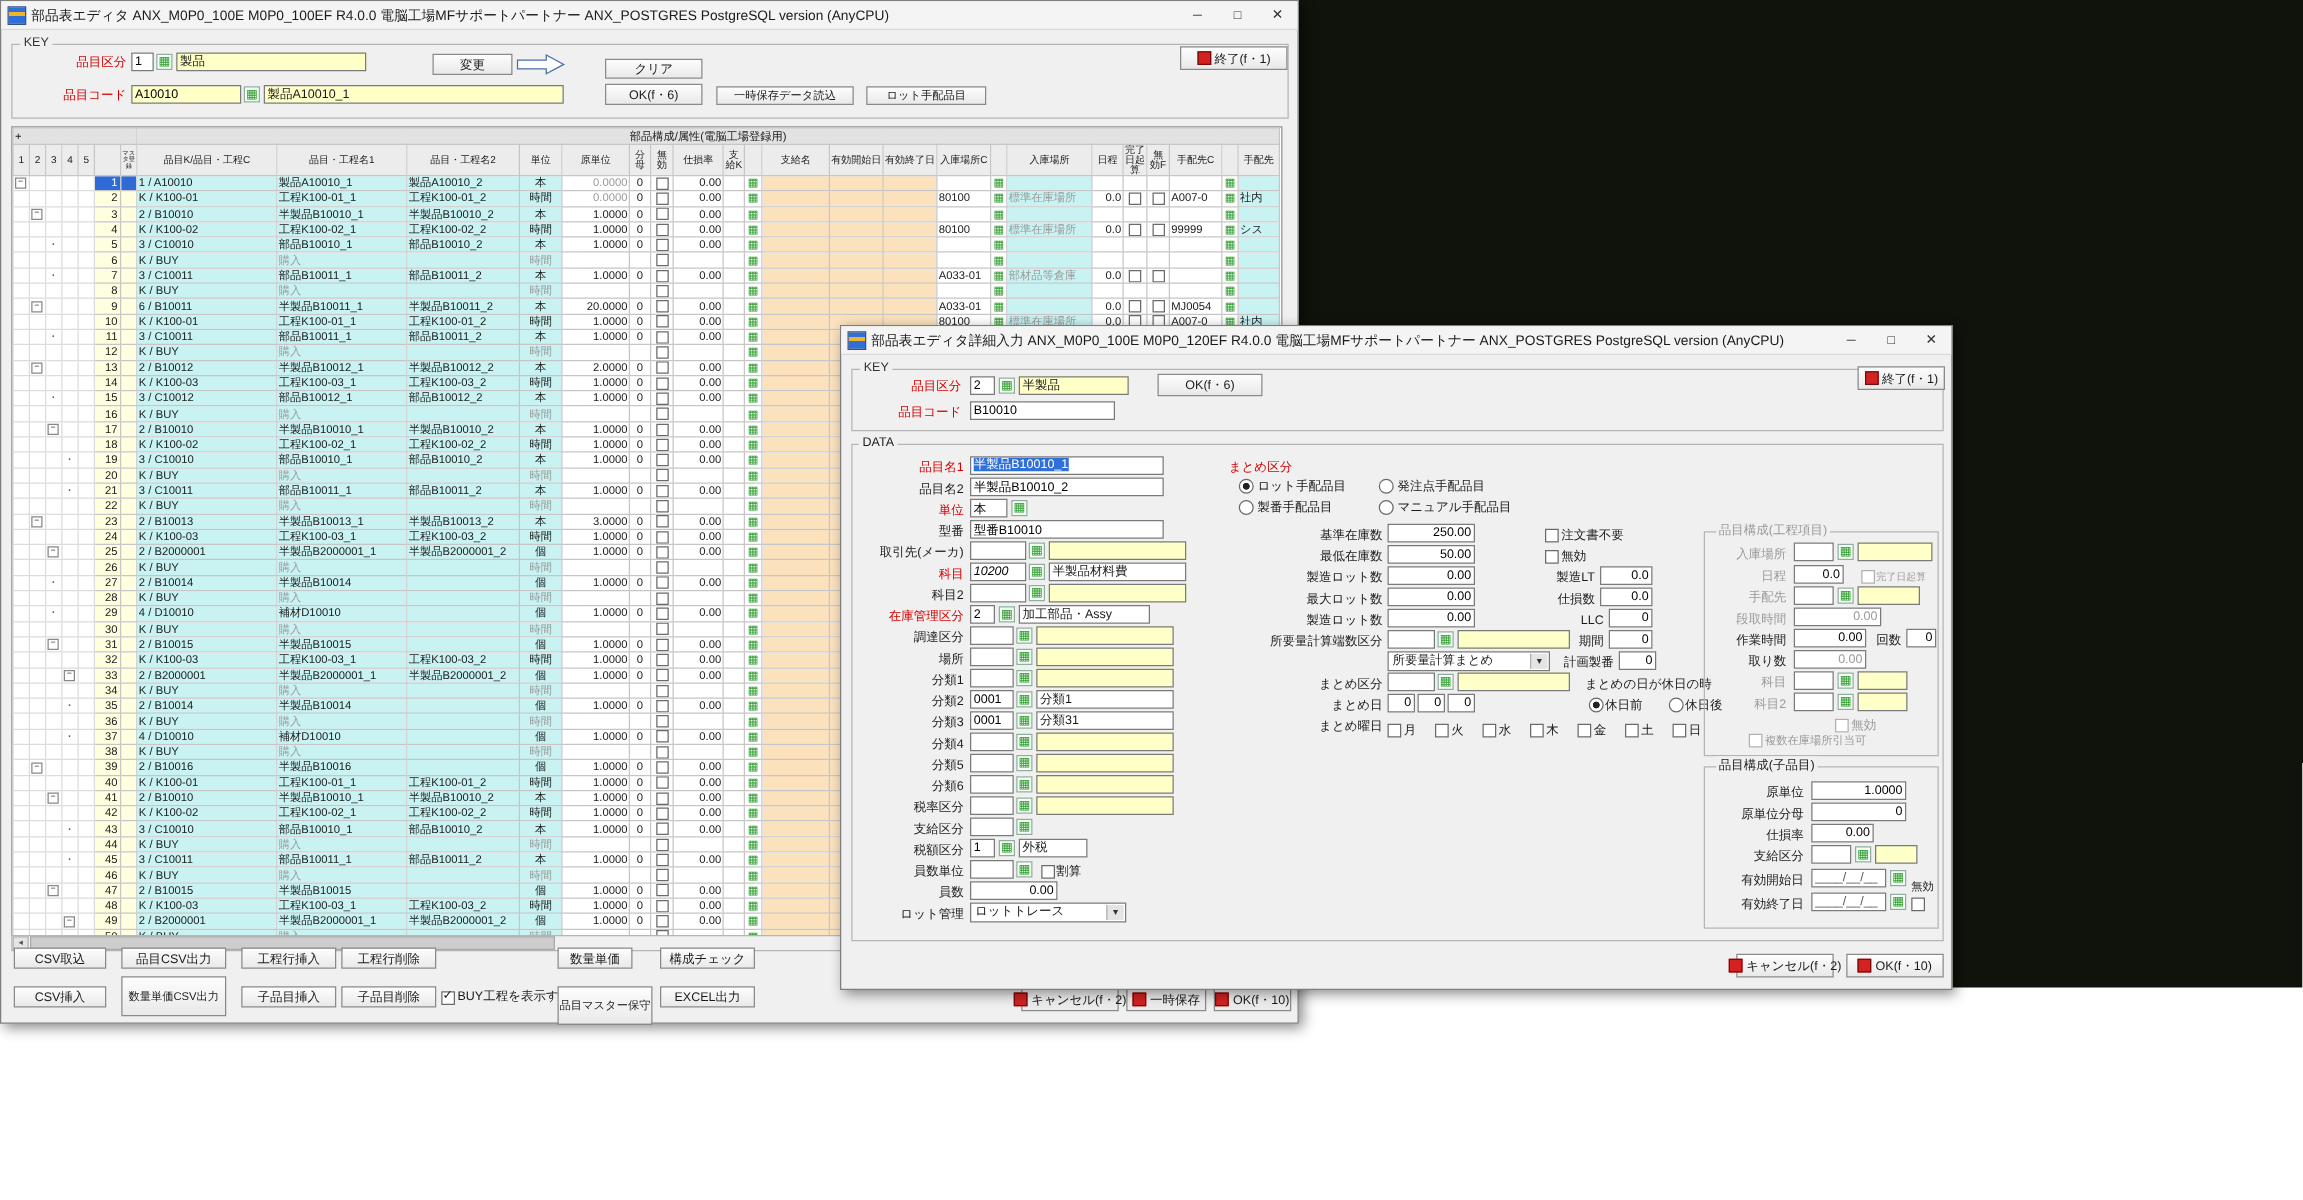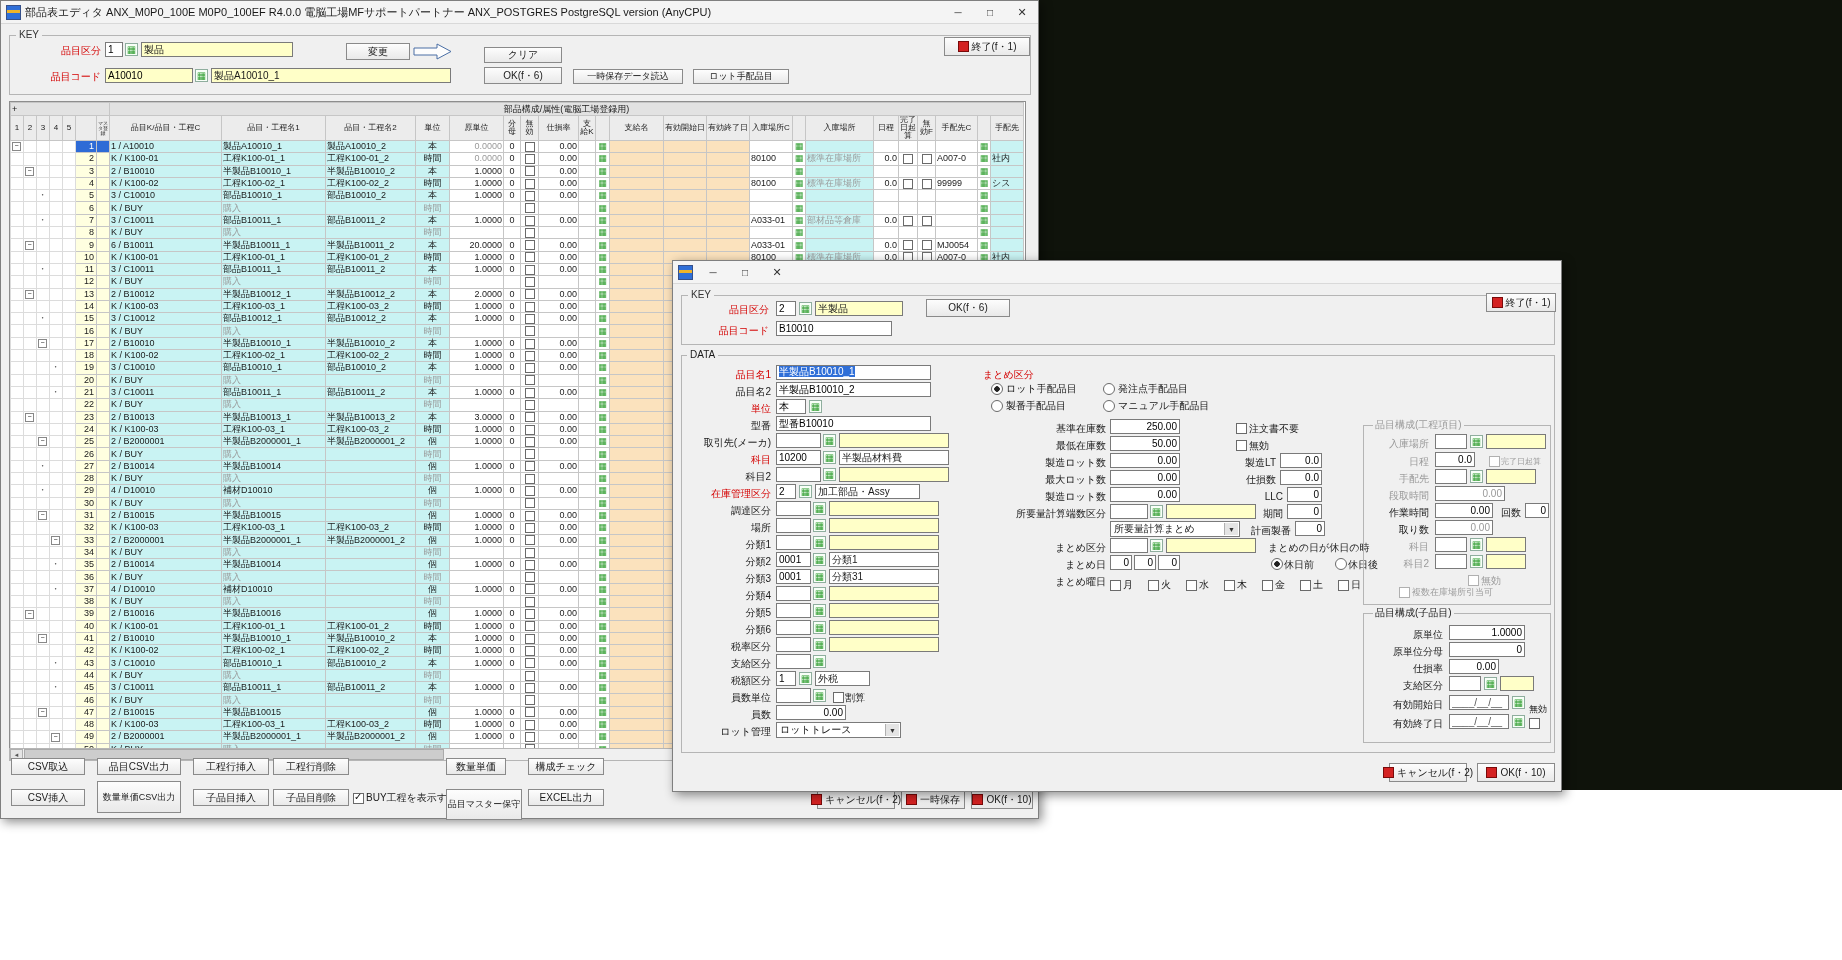--- a/index.html
+++ b/index.html
@@ -1798,20 +1798,21 @@
     </div>
   <div class="btn" style="left:970px;top:789px;width:62px;height:19px">
       <span class="rsq"></span>
       <span>OK(f・10)</span>
     </div>
 </div>
 
 <div class="win" id="dialogwin" style="left:672px;top:260px;width:888px;height:530px">
   <div class="tbar">
     <span class="appico"></span>
+    <span class="ttl">部品表エディタ詳細入力  ANX_M0P0_100E  M0P0_120EF  R4.0.0  電脳工場MFサポートパートナー  ANX_POSTGRES  PostgreSQL version (AnyCPU)</span>
     <span class="wbtn">─</span>
     <span class="wbtn">□</span>
     <span class="wbtn">✕</span>
   </div>
 
   <div class="grp" style="left:8px;top:34px;width:872px;height:48px">
     <span class="glab" style="left:6px;top:-7px">KEY</span>
   </div>
   <span class="lbl red" style="left:28px;top:41px;width:68px">品目区分</span>
   <input class="inp" style="left: 103px; top: 40px; width: 20px;" value="2">
@@ -1837,21 +1838,21 @@
   <span class="lbl red" style="left:0;top:140px;width:98px">単位</span>
   <input class="inp" style="left: 103px; top: 138px; width: 30px;" value="本">
   <span class="lk" style="left:136px;top:139px">▦</span>
   <span class="lbl" style="left:0;top:157px;width:98px">型番</span>
   <input class="inp" style="left: 103px; top: 155px; width: 155px;" value="型番B10010">
   <span class="lbl" style="left:0;top:174px;width:98px">取引先(メーカ)</span>
   <input class="inp" style="left: 103px; top: 172px; width: 45px;" value="">
   <span class="lk" style="left:150px;top:173px">▦</span>
   <div class="disp yel" style="left:166px;top:172px;width:110px"></div>
   <span class="lbl red" style="left:0;top:191px;width:98px">科目</span>
-  <input class="inp" style="left: 103px; top: 189px; width: 45px;" value="10200">
+  <input class="inp" style="left: 103px; top: 189px; width: 45px; font-style: italic;" value="10200">
   <span class="lk" style="left:150px;top:190px">▦</span>
   <div class="disp" style="left:166px;top:189px;width:110px">半製品材料費</div>
   <span class="lbl" style="left:0;top:208px;width:98px">科目2</span>
   <input class="inp" style="left: 103px; top: 206px; width: 45px;" value="">
   <span class="lk" style="left:150px;top:207px">▦</span>
   <div class="disp yel" style="left:166px;top:206px;width:110px"></div>
   <span class="lbl red" style="left:0;top:225px;width:98px">在庫管理区分</span>
   <input class="inp" style="left: 103px; top: 223px; width: 20px;" value="2">
   <span class="lk" style="left:126px;top:224px">▦</span>
   <div class="disp" style="left:142px;top:223px;width:105px">加工部品・Assy</div>

